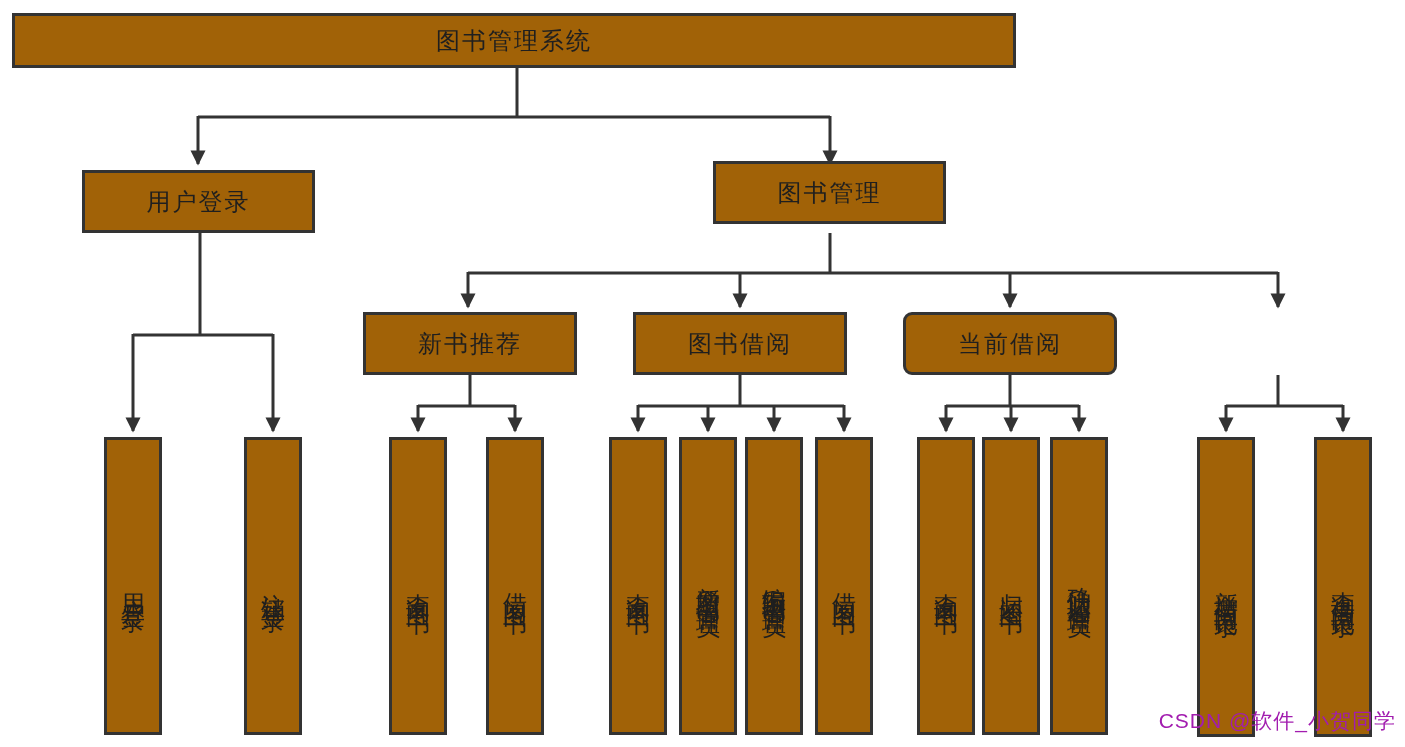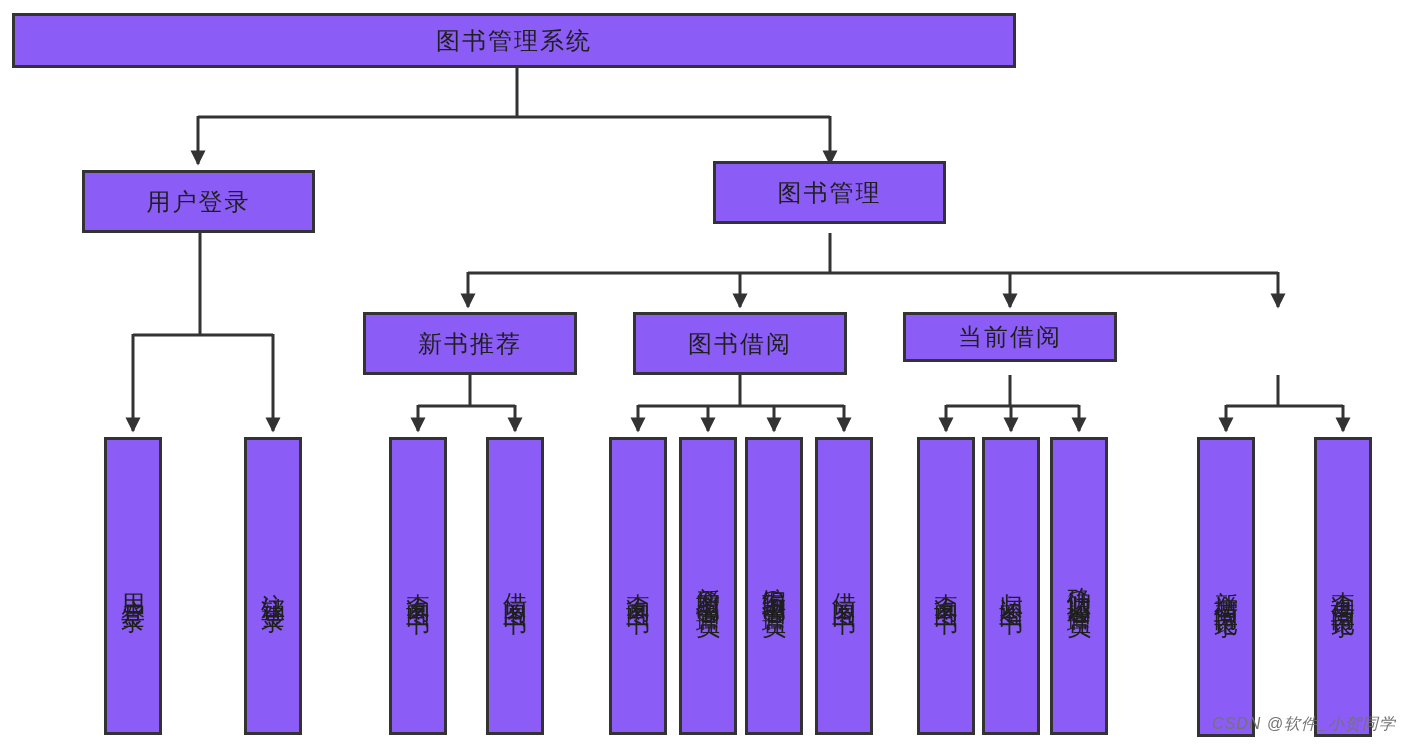--- a/index.html
+++ b/index.html
@@ -15,21 +15,21 @@
   .connector-layer {
     position: absolute;
     left: 0; top: 0;
     width: 1405px; height: 747px;
     z-index: 1;
   }
   .node {
     position: absolute;
     box-sizing: border-box;
     border: 3px solid #333333;
-    background: #8b5cf6;
+    background: #a16207;
     display: flex;
     align-items: center;
     justify-content: center;
     z-index: 2;
     line-height: 1;
   }
   .hnode {
     font-size: 24px;
     letter-spacing: 2px;
     white-space: nowrap;
@@ -41,25 +41,24 @@
     letter-spacing: 6px;
     white-space: nowrap;
   }
   .vnode.long   { letter-spacing: 4px; }
   .vnode.medium { letter-spacing: 5px; }
   .watermark {
     position: absolute;
     right: 9px;
     bottom: 12px;
     z-index: 3;
-    font-size: 16px;
+    font-size: 21px;
     letter-spacing: 1px;
-    color: #737373;
+    color: #a21caf;
     white-space: nowrap;
-    font-style: italic;
   }
 </style>
 </head>
 <body>
 
 <div class="stage">
 
   <svg class="connector-layer" viewBox="0 0 1405 747" xmlns="http://www.w3.org/2000/svg">
     <defs>
       <marker id="arrow" viewBox="0 0 12 12" refX="10" refY="6" markerWidth="6" markerHeight="6" orient="auto-start-reverse">
@@ -113,21 +112,21 @@
     </g>
   </svg>
 
   <div class="node hnode" style="left:12px; top:13px; width:1004px; height:55px;">图书管理系统</div>
 
   <div class="node hnode" style="left:82px; top:170px; width:233px; height:63px;">用户登录</div>
   <div class="node hnode" style="left:713px; top:161px; width:233px; height:63px;">图书管理</div>
 
   <div class="node hnode" style="left:633px; top:312px; width:214px; height:63px;">图书借阅</div>
   <div class="node hnode" style="left:363px; top:312px; width:214px; height:63px;">新书推荐</div>
-  <div class="node hnode" style="left:903px; top:312px; width:214px; height:50px;">当前借阅</div>
+  <div class="node hnode" style="left:903px; top:312px; width:214px; height:63px;border-radius:9px;">当前借阅</div>
 
   <div class="node vnode" style="left:104px; top:437px; width:58px; height:298px;">用户登录</div>
   <div class="node vnode" style="left:244px; top:437px; width:58px; height:298px;">注销登录</div>
 
   <div class="node vnode" style="left:389px; top:437px; width:58px; height:298px;">查询图书</div>
   <div class="node vnode" style="left:486px; top:437px; width:58px; height:298px;">借阅图书</div>
 
   <div class="node vnode" style="left:609px; top:437px; width:58px; height:298px;">查询图书</div>
   <div class="node vnode long" style="left:679px; top:437px; width:58px; height:298px;">新增图书（管理员）</div>
   <div class="node vnode long" style="left:745px; top:437px; width:58px; height:298px;">编辑图书（管理员）</div>

